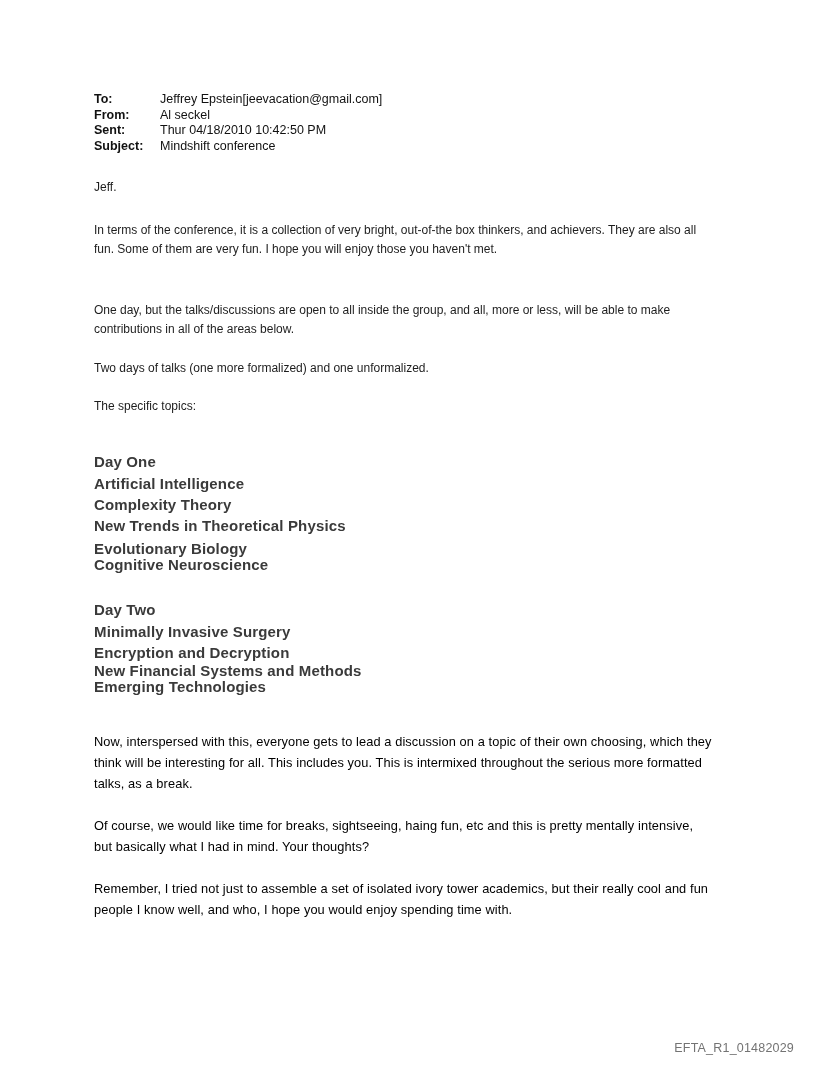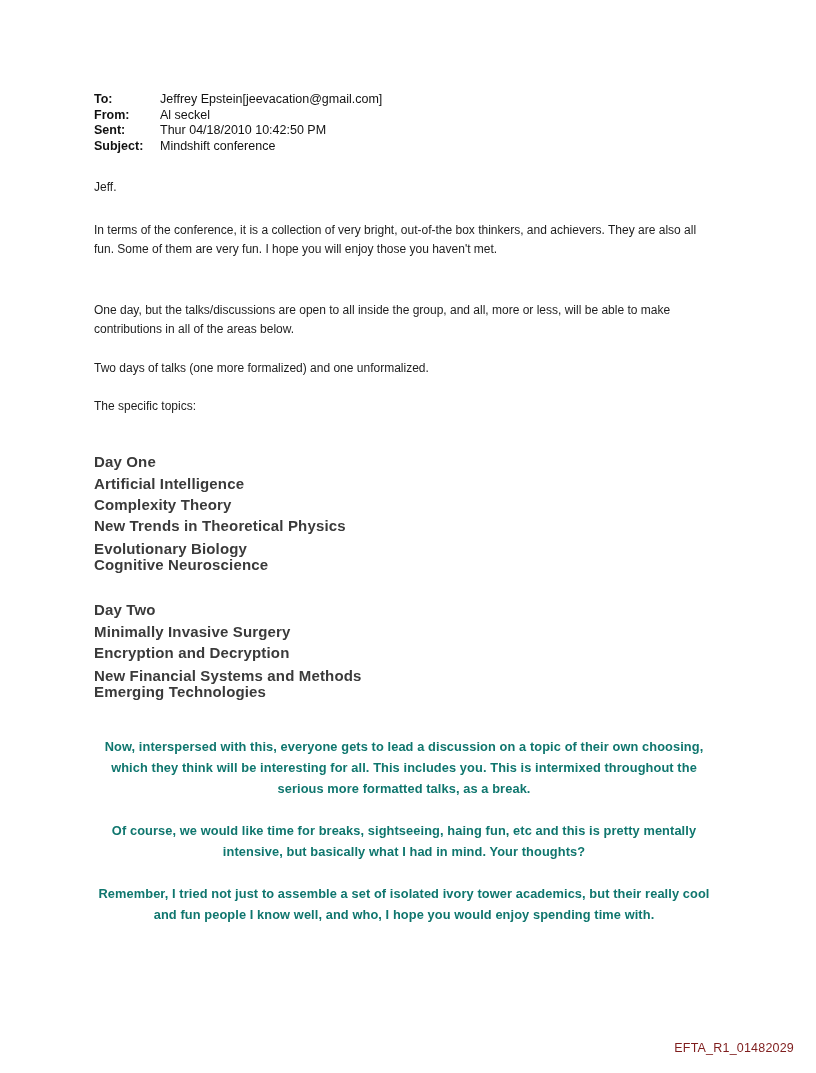--- a/index.html
+++ b/index.html
@@ -82,36 +82,35 @@
   .topic-line.day {
     margin-bottom: 1px;
   }
 
   
   .closing {
     margin-top: 36px;
   }
   .closing p {
     font-size: 12.8px;
-    font-weight: bold;
+    font-weight: normal;
     letter-spacing: 0.1px;
-    color: #0f766e;
+    color: #000000;
     line-height: 21px;
     margin: 0 0 21px 0;
     max-width: 620px;
-    text-align: center;
   }
 
   
   .bates {
     position: absolute;
     right: 22px;
     bottom: 18px;
     font-size: 12.5px;
-    color: #7f1d1d;
+    color: #737373;
     letter-spacing: 0.2px;
     text-align: center;
   }
 </style>
 </head>
 <body>
 
 <div class="page">
   <div class="doc-body">
 
@@ -154,21 +153,21 @@
         <div class="topic-line">Complexity Theory</div>
         <div class="topic-line">New Trends in Theoretical Physics</div>
         <div class="topic-line tight" style="margin-top:5px;">Evolutionary Biology</div>
         <div class="topic-line tight">Cognitive Neuroscience</div>
       </div>
 
       <div class="topic-group">
         <div class="topic-line day">Day Two</div>
         <div class="topic-line">Minimally Invasive Surgery</div>
         <div class="topic-line">Encryption and Decryption</div>
-        <div class="topic-line tight" style="margin-top:5px;">New Financial Systems and Methods</div>
+        <div class="topic-line tight" style="">New Financial Systems and Methods</div>
         <div class="topic-line tight">Emerging Technologies</div>
       </div>
 
     </div>
 
     <div class="closing">
       <p>Now, interspersed with this, everyone gets to lead a discussion on a topic of their own choosing, which they think will be interesting for all. This includes you. This is intermixed throughout the serious more formatted talks, as a break.</p>
       <p>Of course, we would like time for breaks, sightseeing, haing fun, etc and this is pretty mentally intensive, but basically what I had in mind. Your thoughts?</p>
       <p>Remember, I tried not just to assemble a set of isolated ivory tower academics, but their really cool and fun people I know well, and who, I hope you would enjoy spending time with.</p>
     </div>

